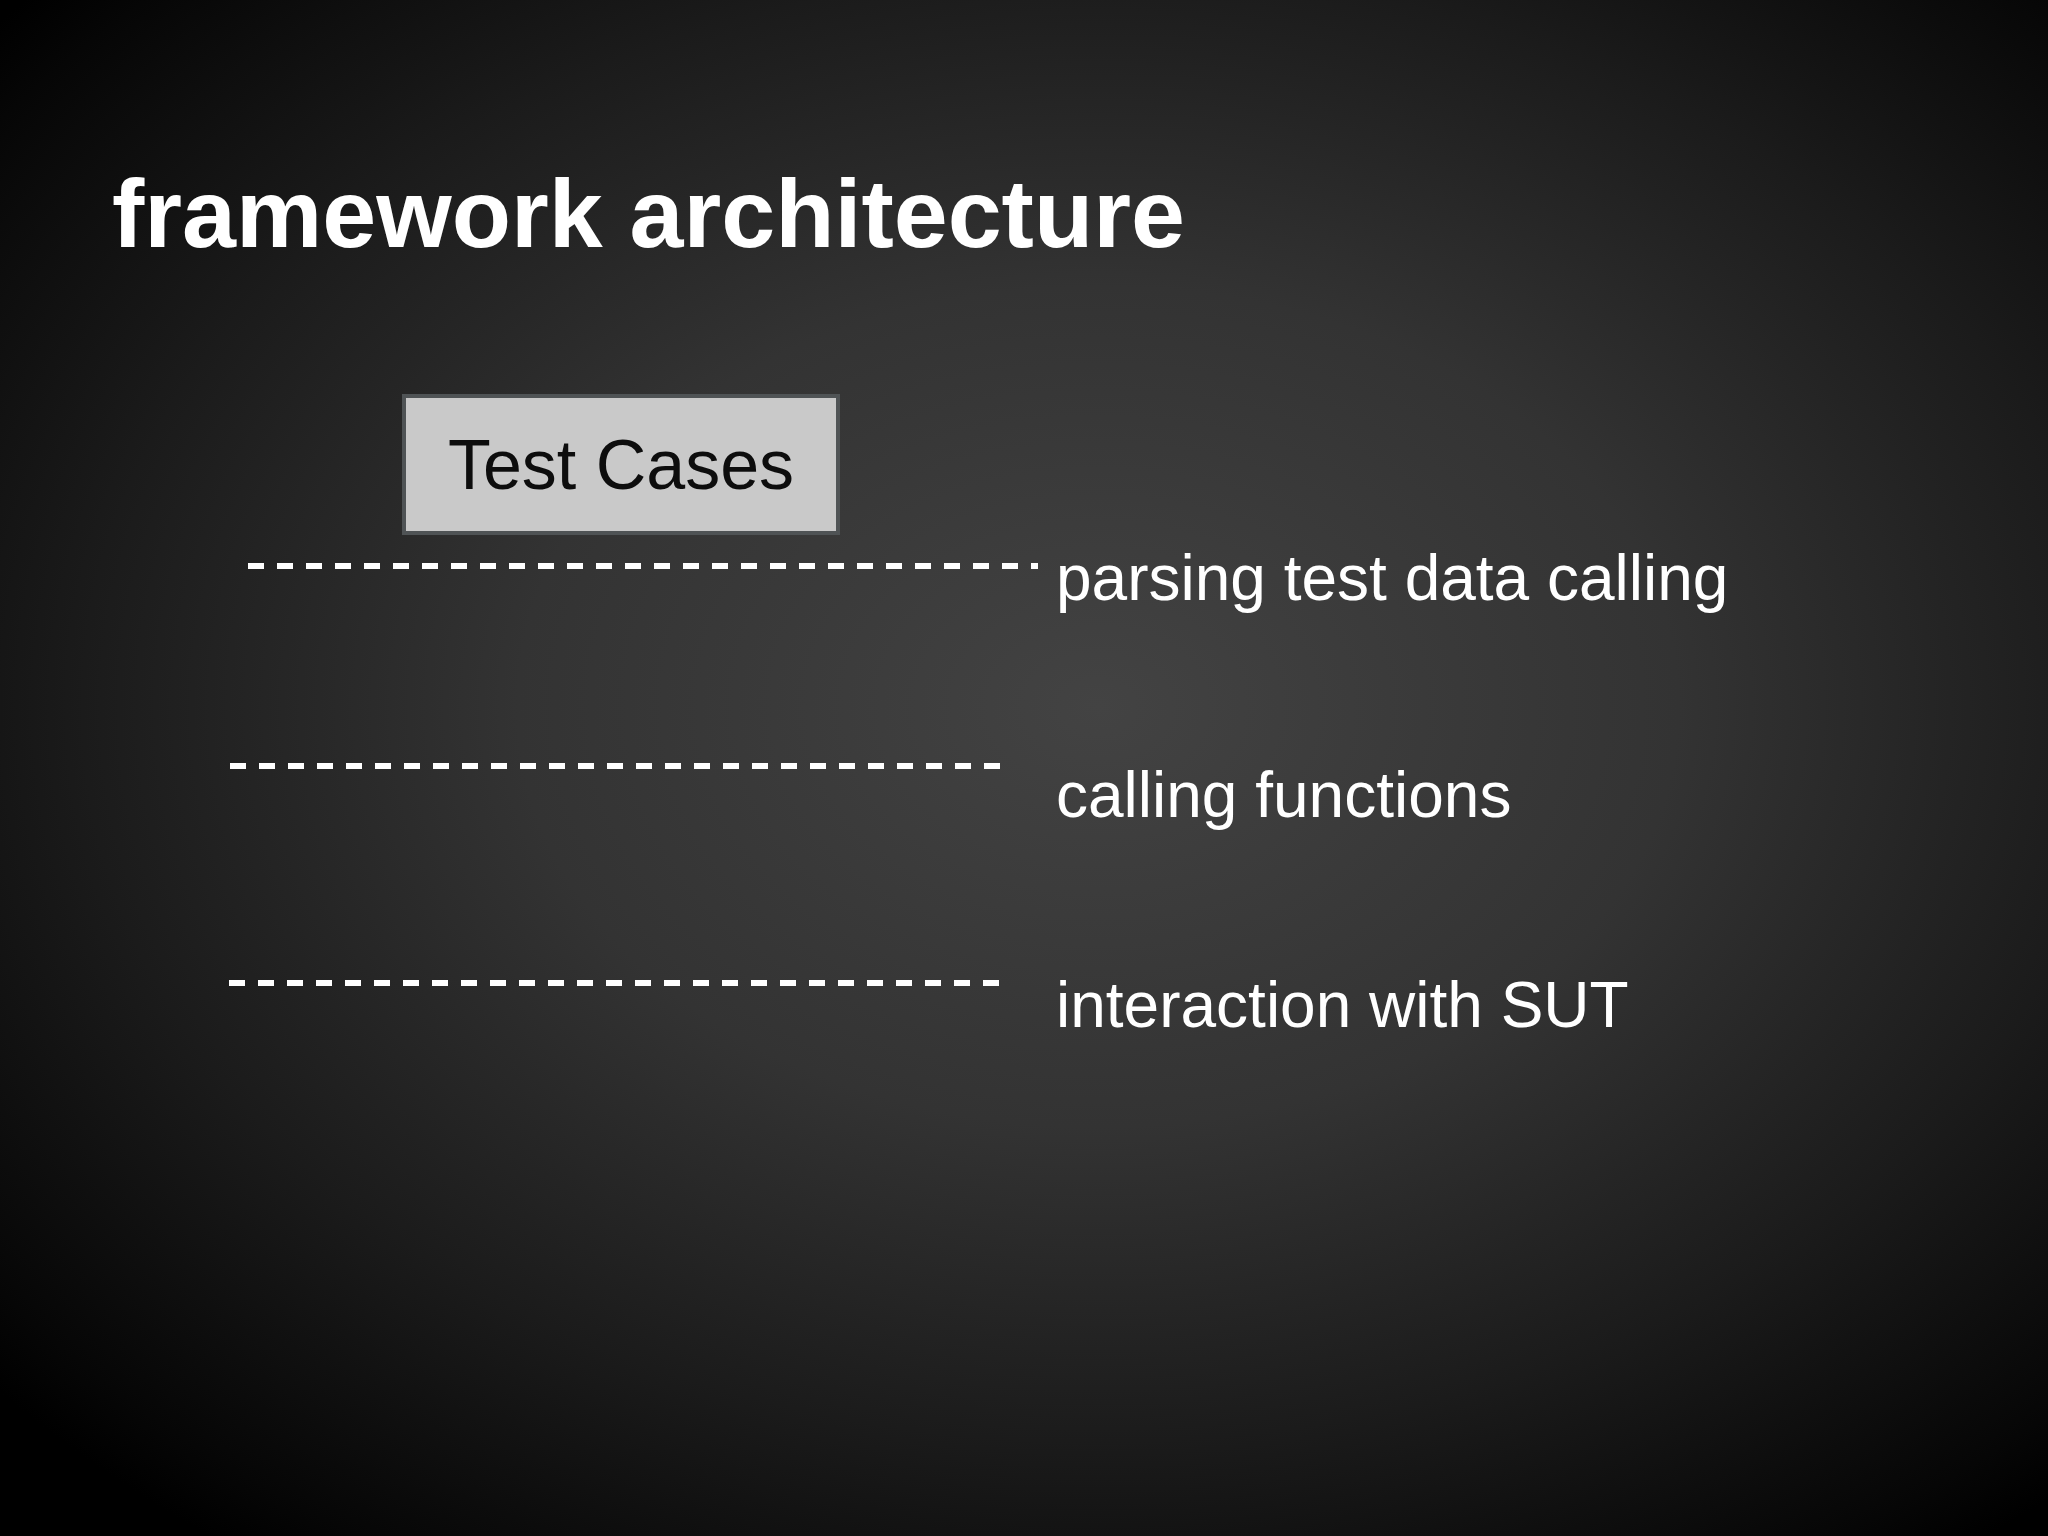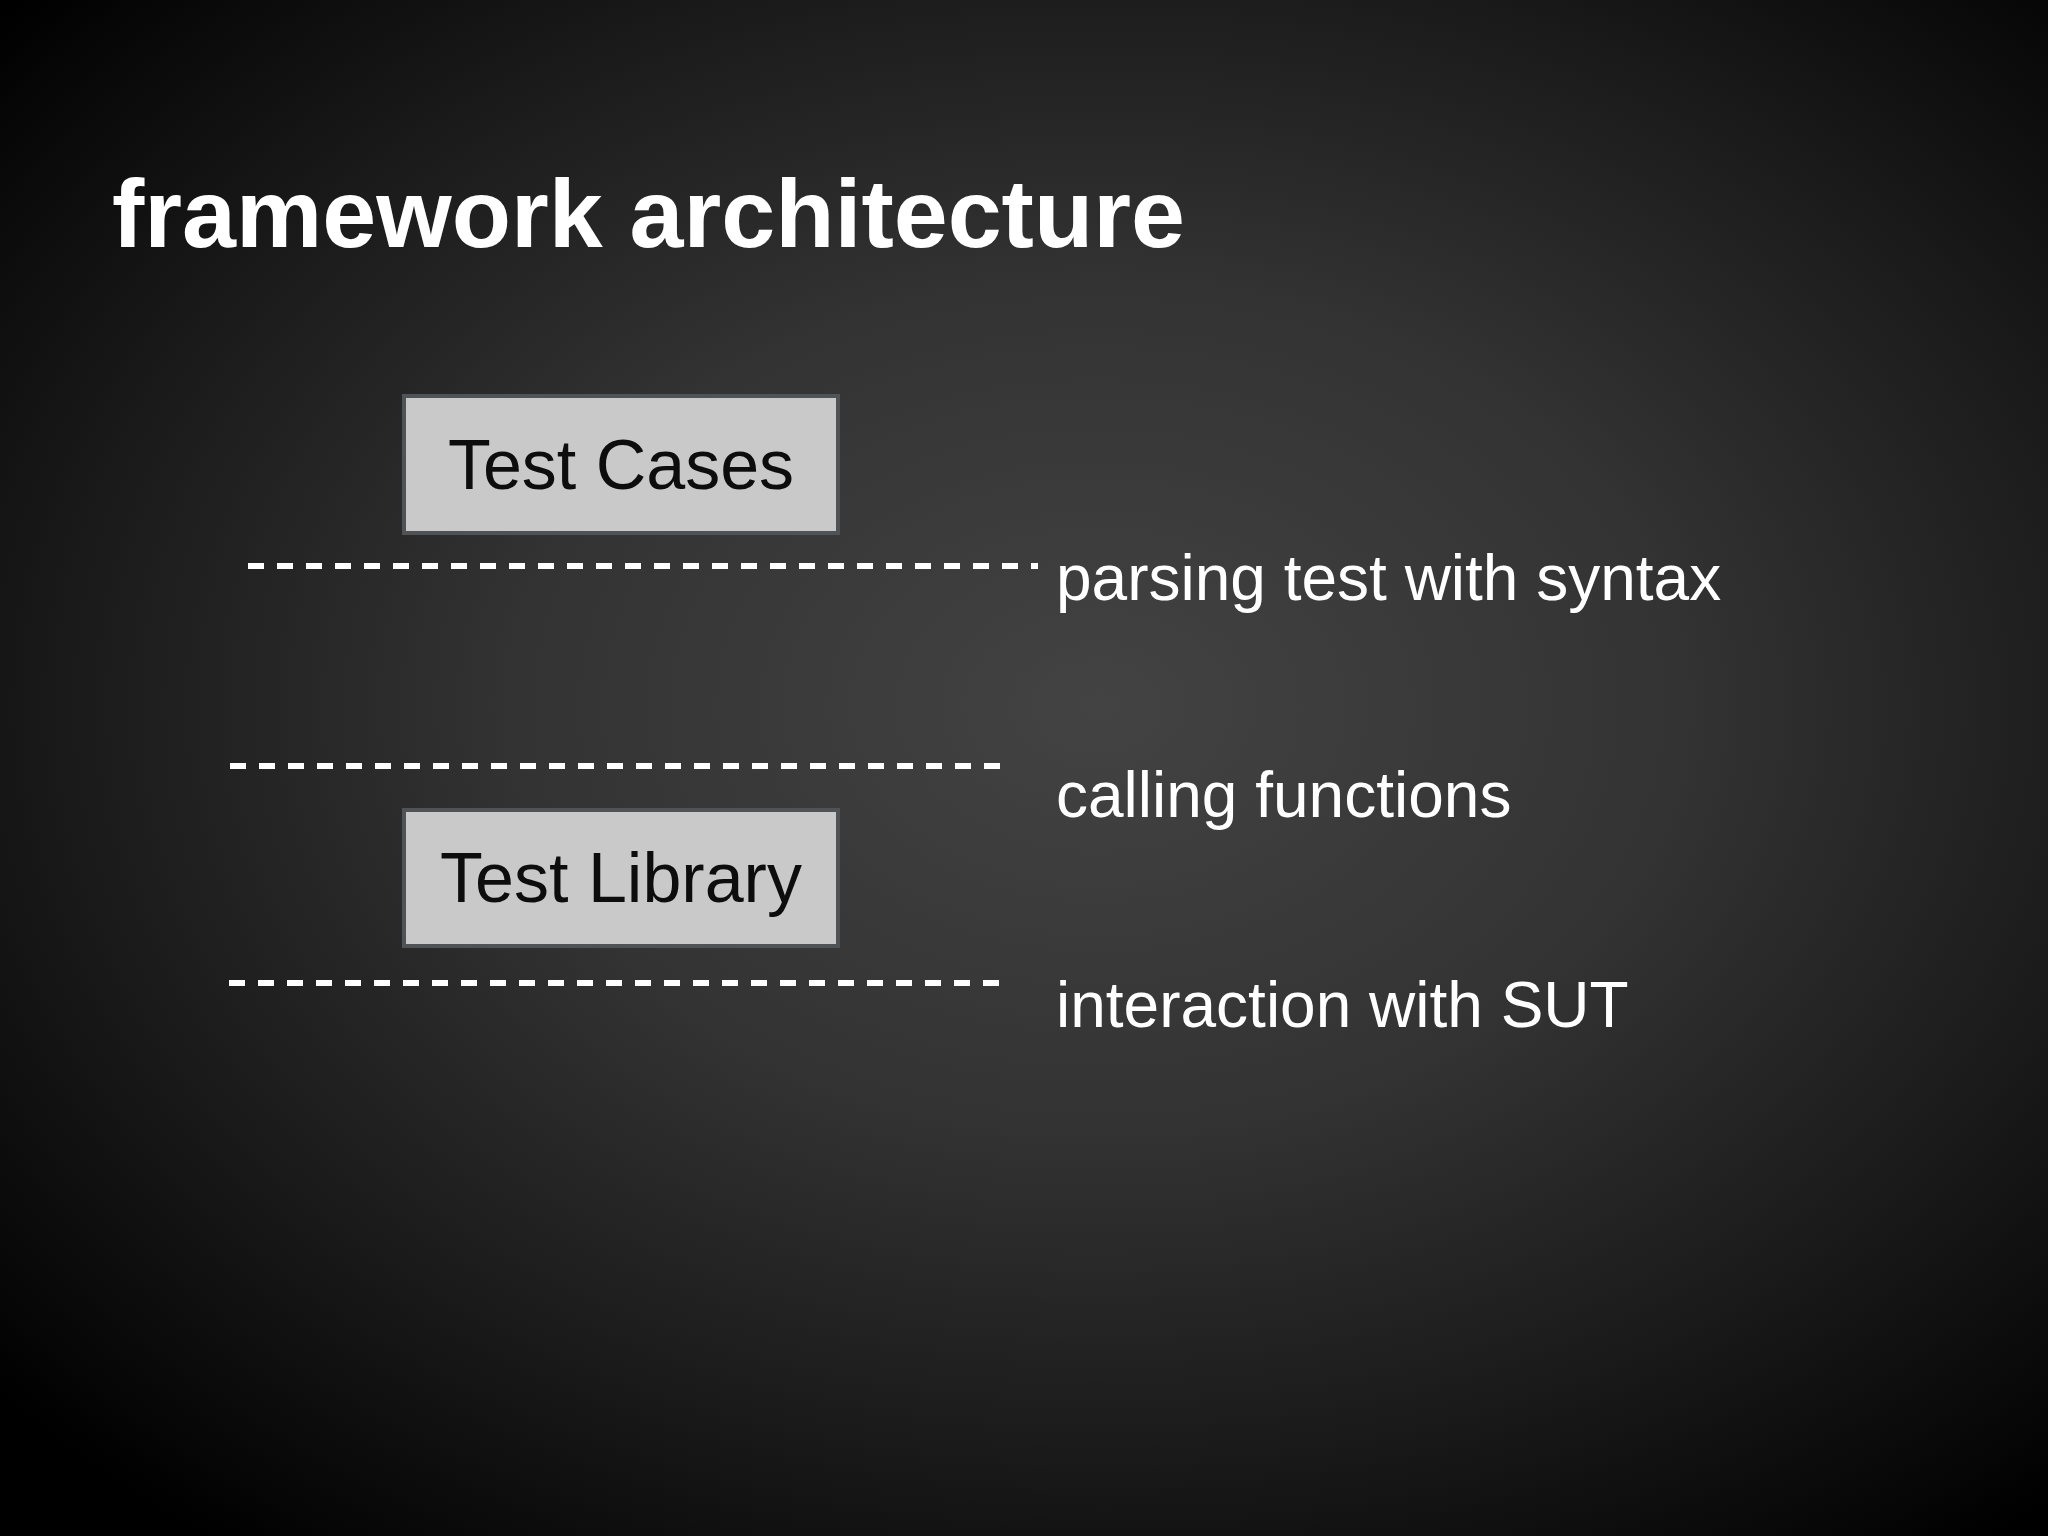--- a/index.html
+++ b/index.html
@@ -82,29 +82,26 @@
 <div class="slide">
 
   <h1 class="title">framework architecture</h1>
 
   <div class="box box-1">
     <span class="box-label">Test Cases</span>
   </div>
 
   <div class="dash dash-1"></div>
 
-  <div class="iface iface-1">parsing test with syntax</div>
+  <div class="iface iface-1">parsing test data calling</div>
 
 
   <div class="dash dash-2"></div>
 
   <div class="iface iface-2">calling functions</div>
 
-  <div class="box box-3">
-    <span class="box-label">Test Library</span>
-  </div>
 
   <div class="dash dash-3"></div>
 
   <div class="iface iface-3">interaction with SUT</div>
 
 
 </div>
 
 </body></html>

